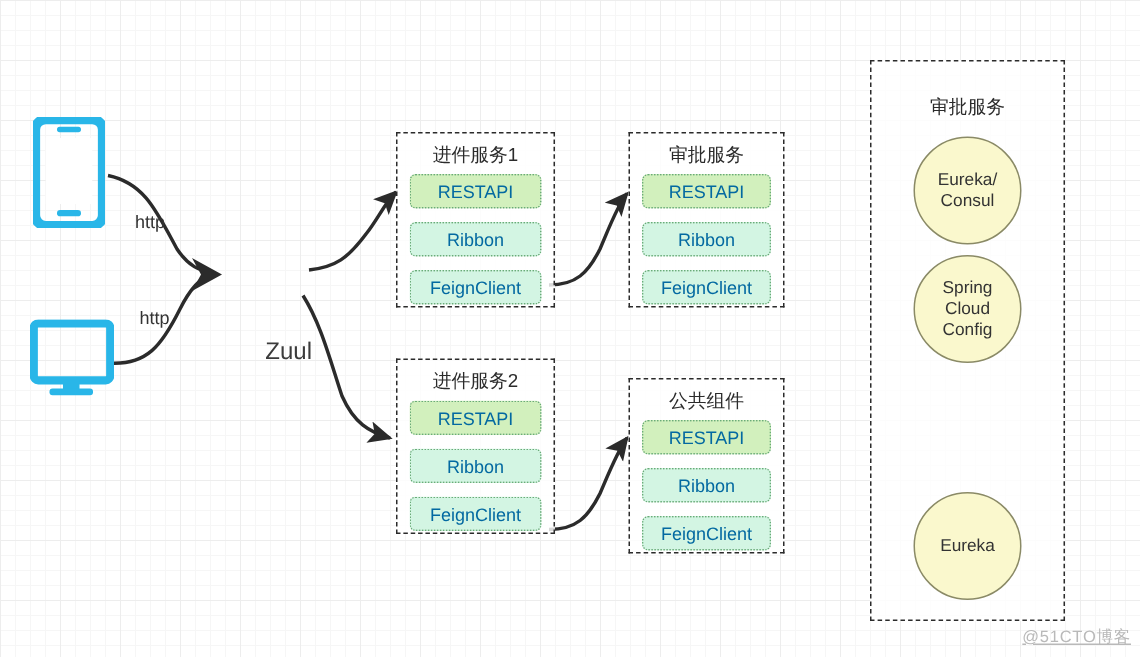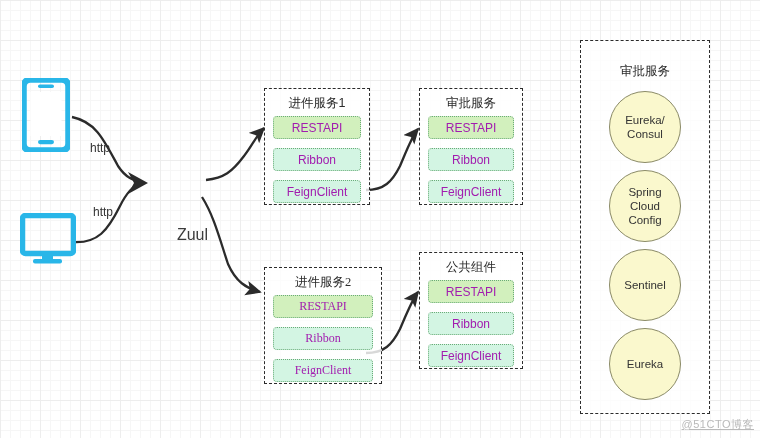--- a/index.html
+++ b/index.html
@@ -88,21 +88,21 @@
   }
   .svc-chip {
     height: 23px;
     border: 1.3px dotted #6aab78;
     box-sizing: border-box;
     border-radius: 4px;
     display: flex;
     align-items: center;
     justify-content: center;
     font-size: 12px;
-    color: #a21caf;
+    color: #0369a1;
     margin-bottom: 9px;
   }
   .svc-chip:last-child { margin-bottom: 0; }
   .chip-rest { background: #d2f0bd; }
   .chip-mint { background: #d3f5e3; }
 
   
   .common-box {
     position: absolute;
     left: 580px;
@@ -206,40 +206,39 @@
     <div class="svc-chip chip-mint">FeignClient</div>
   </div>
 
   <div class="svc-box" style="left:419px; top:88px; width:104px; height:117px;">
     <div class="svc-title">审批服务</div>
     <div class="svc-chip chip-rest">RESTAPI</div>
     <div class="svc-chip chip-mint">Ribbon</div>
     <div class="svc-chip chip-mint">FeignClient</div>
   </div>
 
-  <div class="svc-box" style="left:264px; top:267px; width:118px; height:117px;font-family:Liberation Serif, serif;">
+  <div class="svc-box" style="left:264px; top:239px; width:106px; height:117px;">
     <div class="svc-title">进件服务2</div>
     <div class="svc-chip chip-rest">RESTAPI</div>
     <div class="svc-chip chip-mint">Ribbon</div>
     <div class="svc-chip chip-mint">FeignClient</div>
   </div>
 
   <div class="svc-box" style="left:419px; top:252px; width:104px; height:117px;">
     <div class="svc-title">公共组件</div>
     <div class="svc-chip chip-rest">RESTAPI</div>
     <div class="svc-chip chip-mint">Ribbon</div>
     <div class="svc-chip chip-mint">FeignClient</div>
   </div>
 
   <div class="common-box">
     <div class="common-title">审批服务</div>
     <div class="comp-circle" style="top:50px;">Eureka/
 Consul</div>
     <div class="comp-circle" style="top:129px;">Spring
 Cloud
 Config</div>
-    <div class="comp-circle" style="top:208px;">Sentinel</div>
     <div class="comp-circle" style="top:287px;">Eureka</div>
   </div>
 
   <div class="watermark">@51CTO博客</div>
 
 </div>
 
 </body></html>

